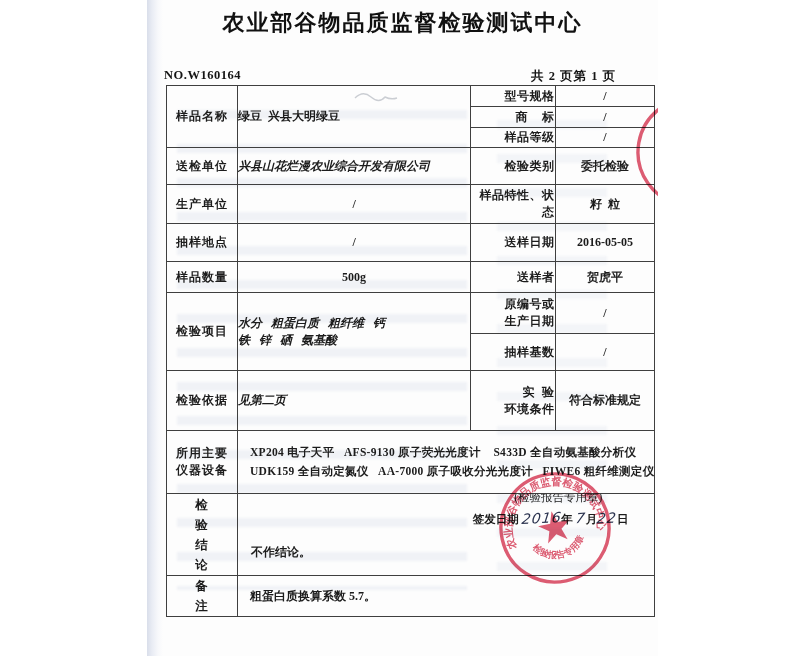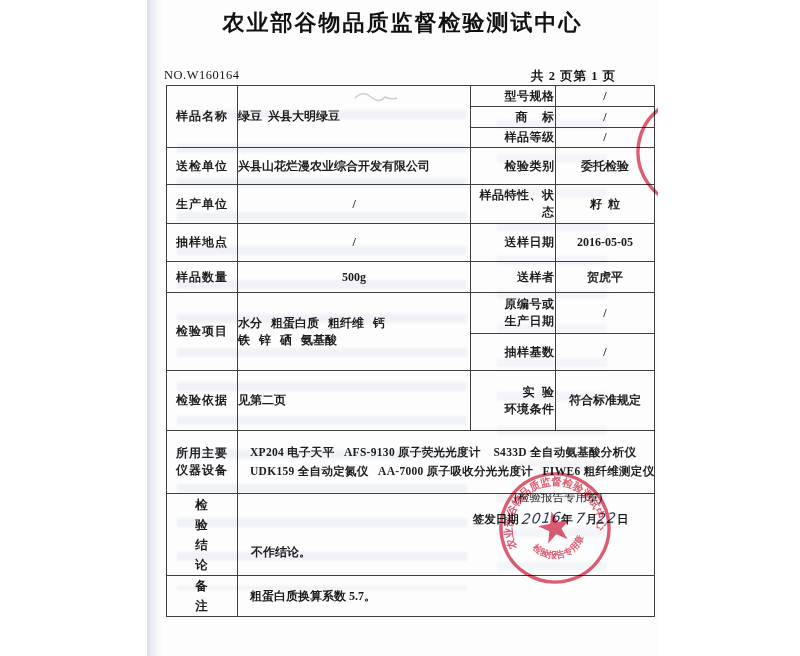--- a/index.html
+++ b/index.html
@@ -18,38 +18,38 @@
   }
   .org-title{
     position:absolute;left:0;top:8px;width:511px;text-align:center;
     font-size:22px;font-weight:700;letter-spacing:2px;color:#111;
   }
   .report-title{
     position:absolute;left:0;top:44px;width:511px;text-align:center;
     font-size:17px;font-weight:700;letter-spacing:12px;text-indent:12px;color:#141414;
   }
   .meta-no{
-    position:absolute;left:17px;top:68px;font-size:12.5px;font-weight:400;letter-spacing:.5px;
+    position:absolute;left:17px;top:68px;font-size:12.5px;font-weight:700;letter-spacing:.5px;
   }
   .meta-page{
     position:absolute;right:42px;top:68px;font-size:12.5px;font-weight:600;letter-spacing:1px;
   }
   table.report{
     position:absolute;left:19px;top:85px;border-collapse:collapse;table-layout:fixed;
   }
   table.report td{
     border:1px solid #3f3f3f;font-size:12px;font-weight:600;color:#1c1c1c;
     padding:0;vertical-align:middle;overflow:hidden;
   }
   td.lbl{text-align:center;letter-spacing:1px;}
   td.rlbl{text-align:right;letter-spacing:.5px;}
   td.rval{text-align:center;}
   td.cval{text-align:center;}
   td.lval{text-align:left;}
-  .pad{padding-left:14px;}
+  .pad{padding-left:14px;font-style:italic;}
   .pad2{padding-left:36px;}
   .pre{white-space:pre;}
   .two-line{line-height:17px;}
   .small{font-size:10.5px;}
   .vlabel{
     display:inline-block;width:14px;word-break:break-all;line-height:20px;
     font-size:12.5px;text-align:center;
   }
   .cell-rel{position:relative;width:100%;height:100%;}
   .conclusion-text{position:absolute;left:13px;top:9px;font-size:12px;font-weight:700;}

